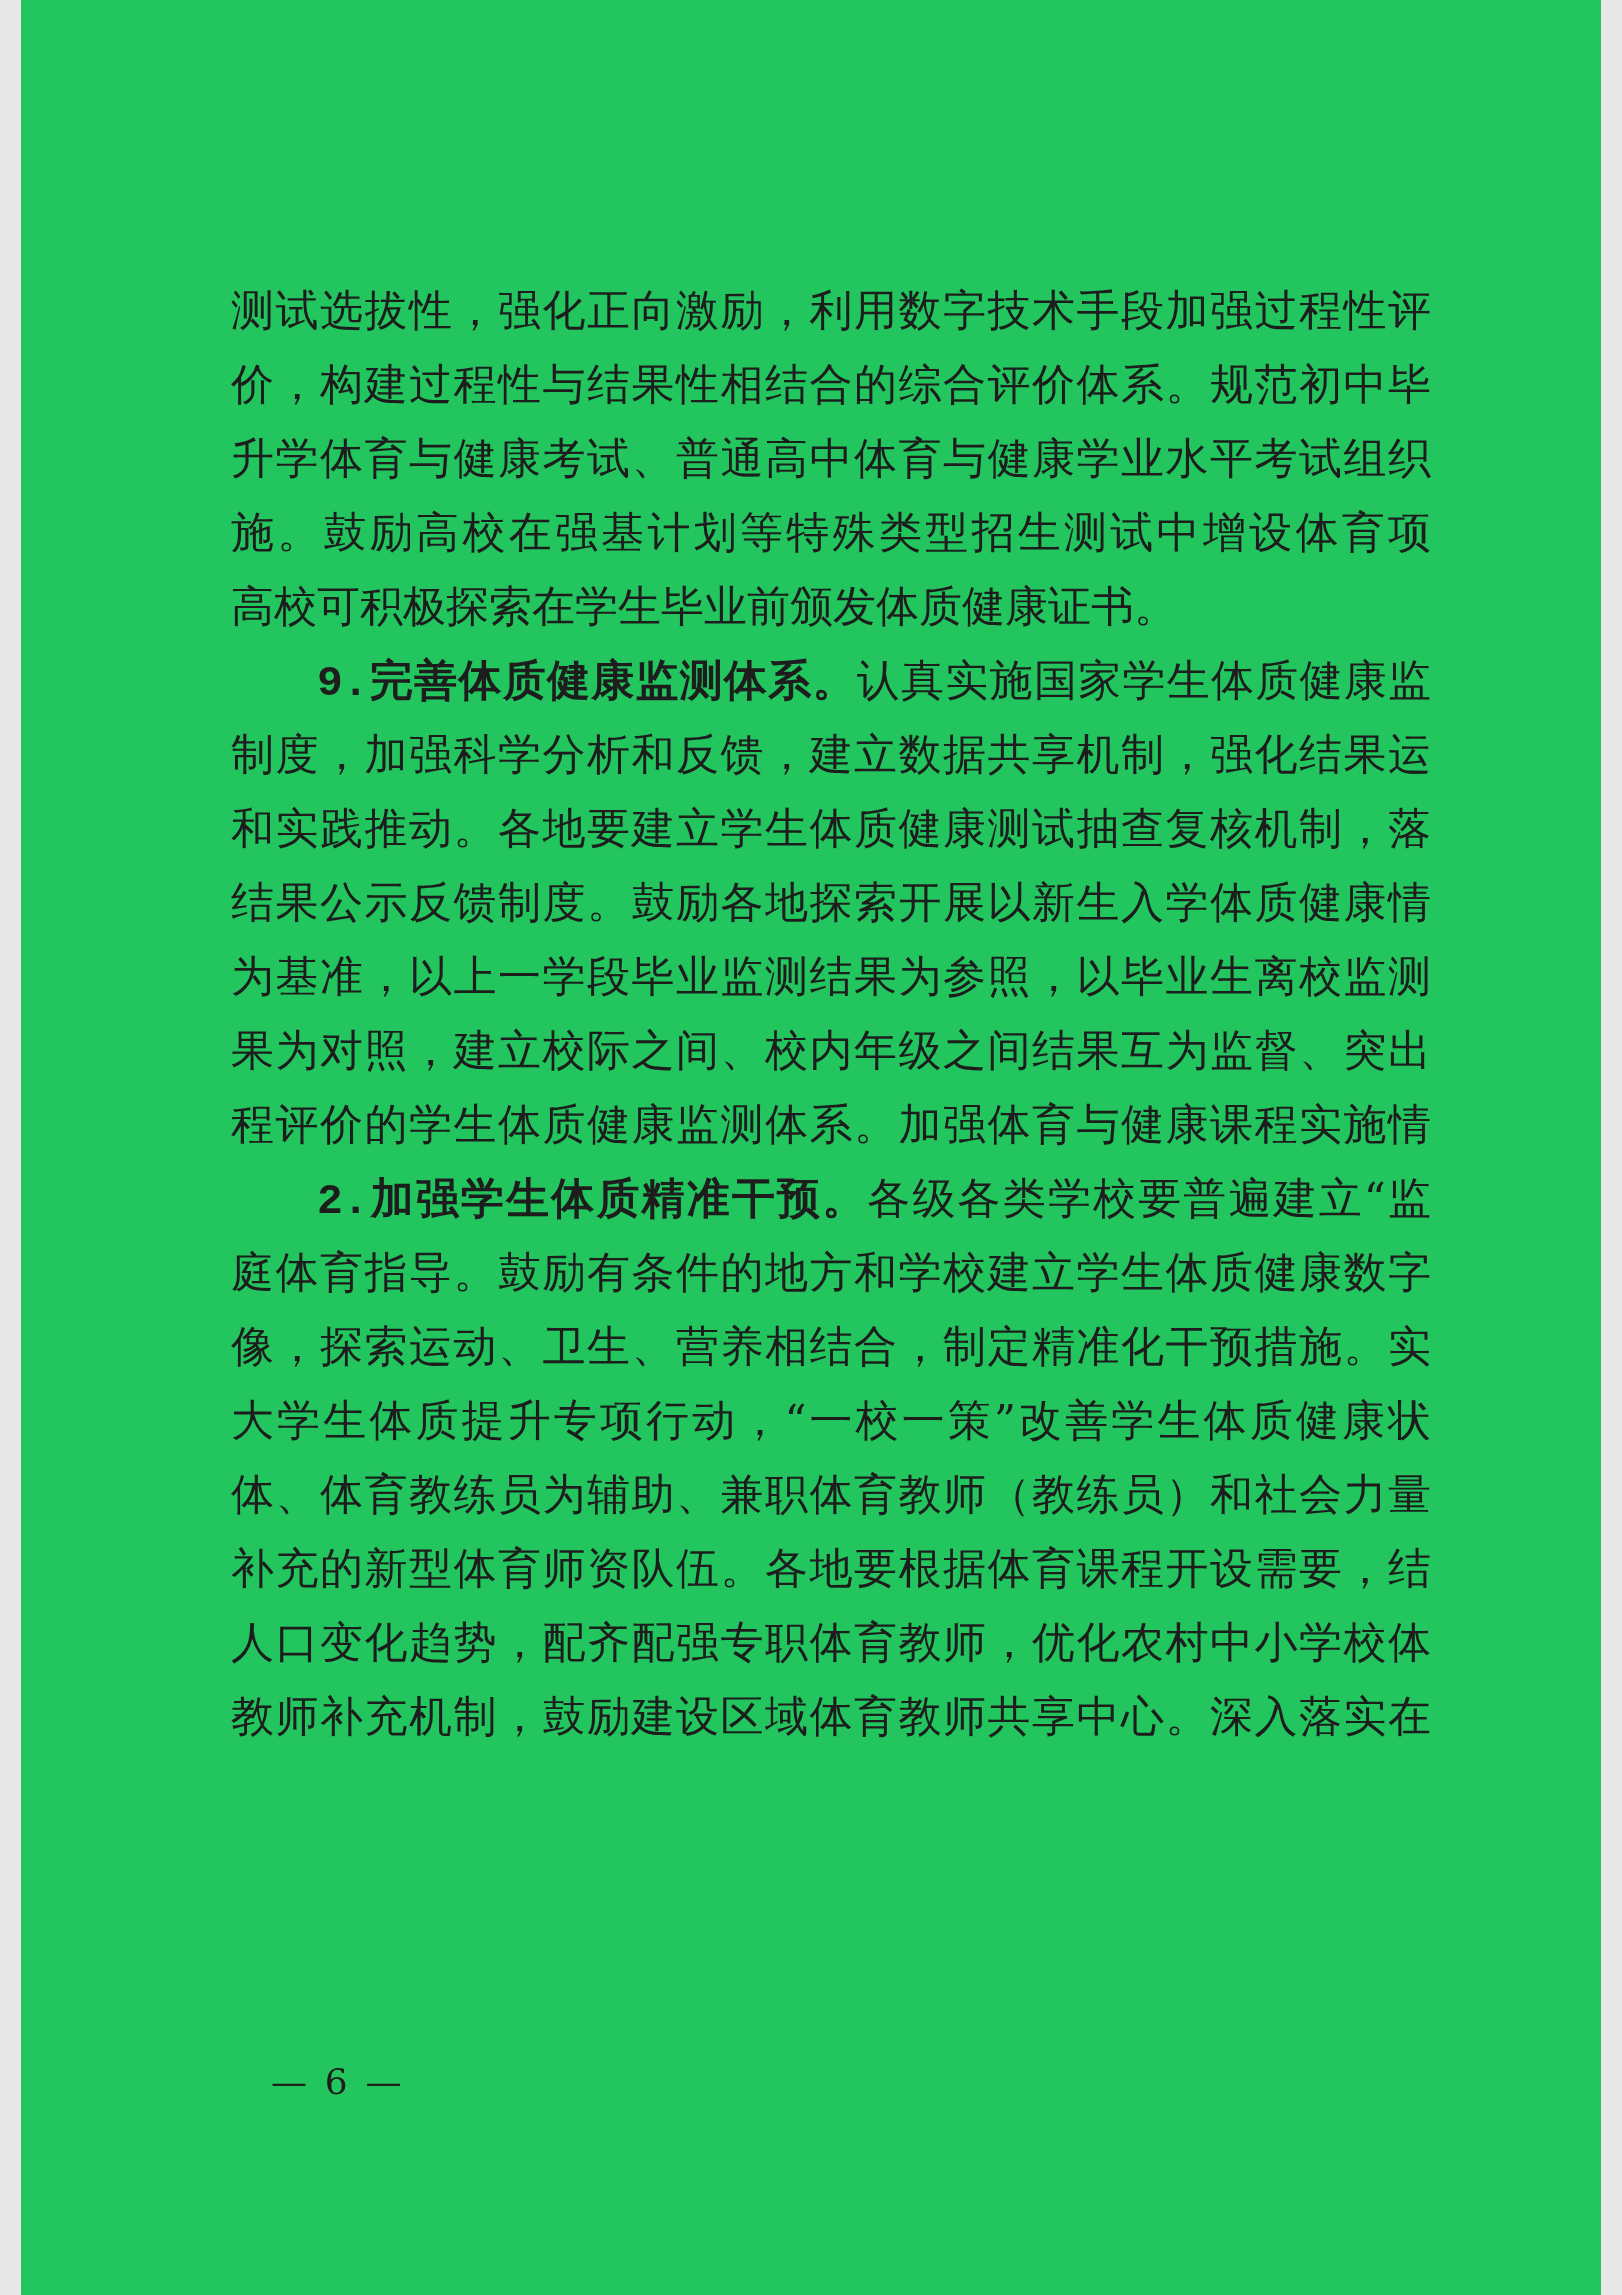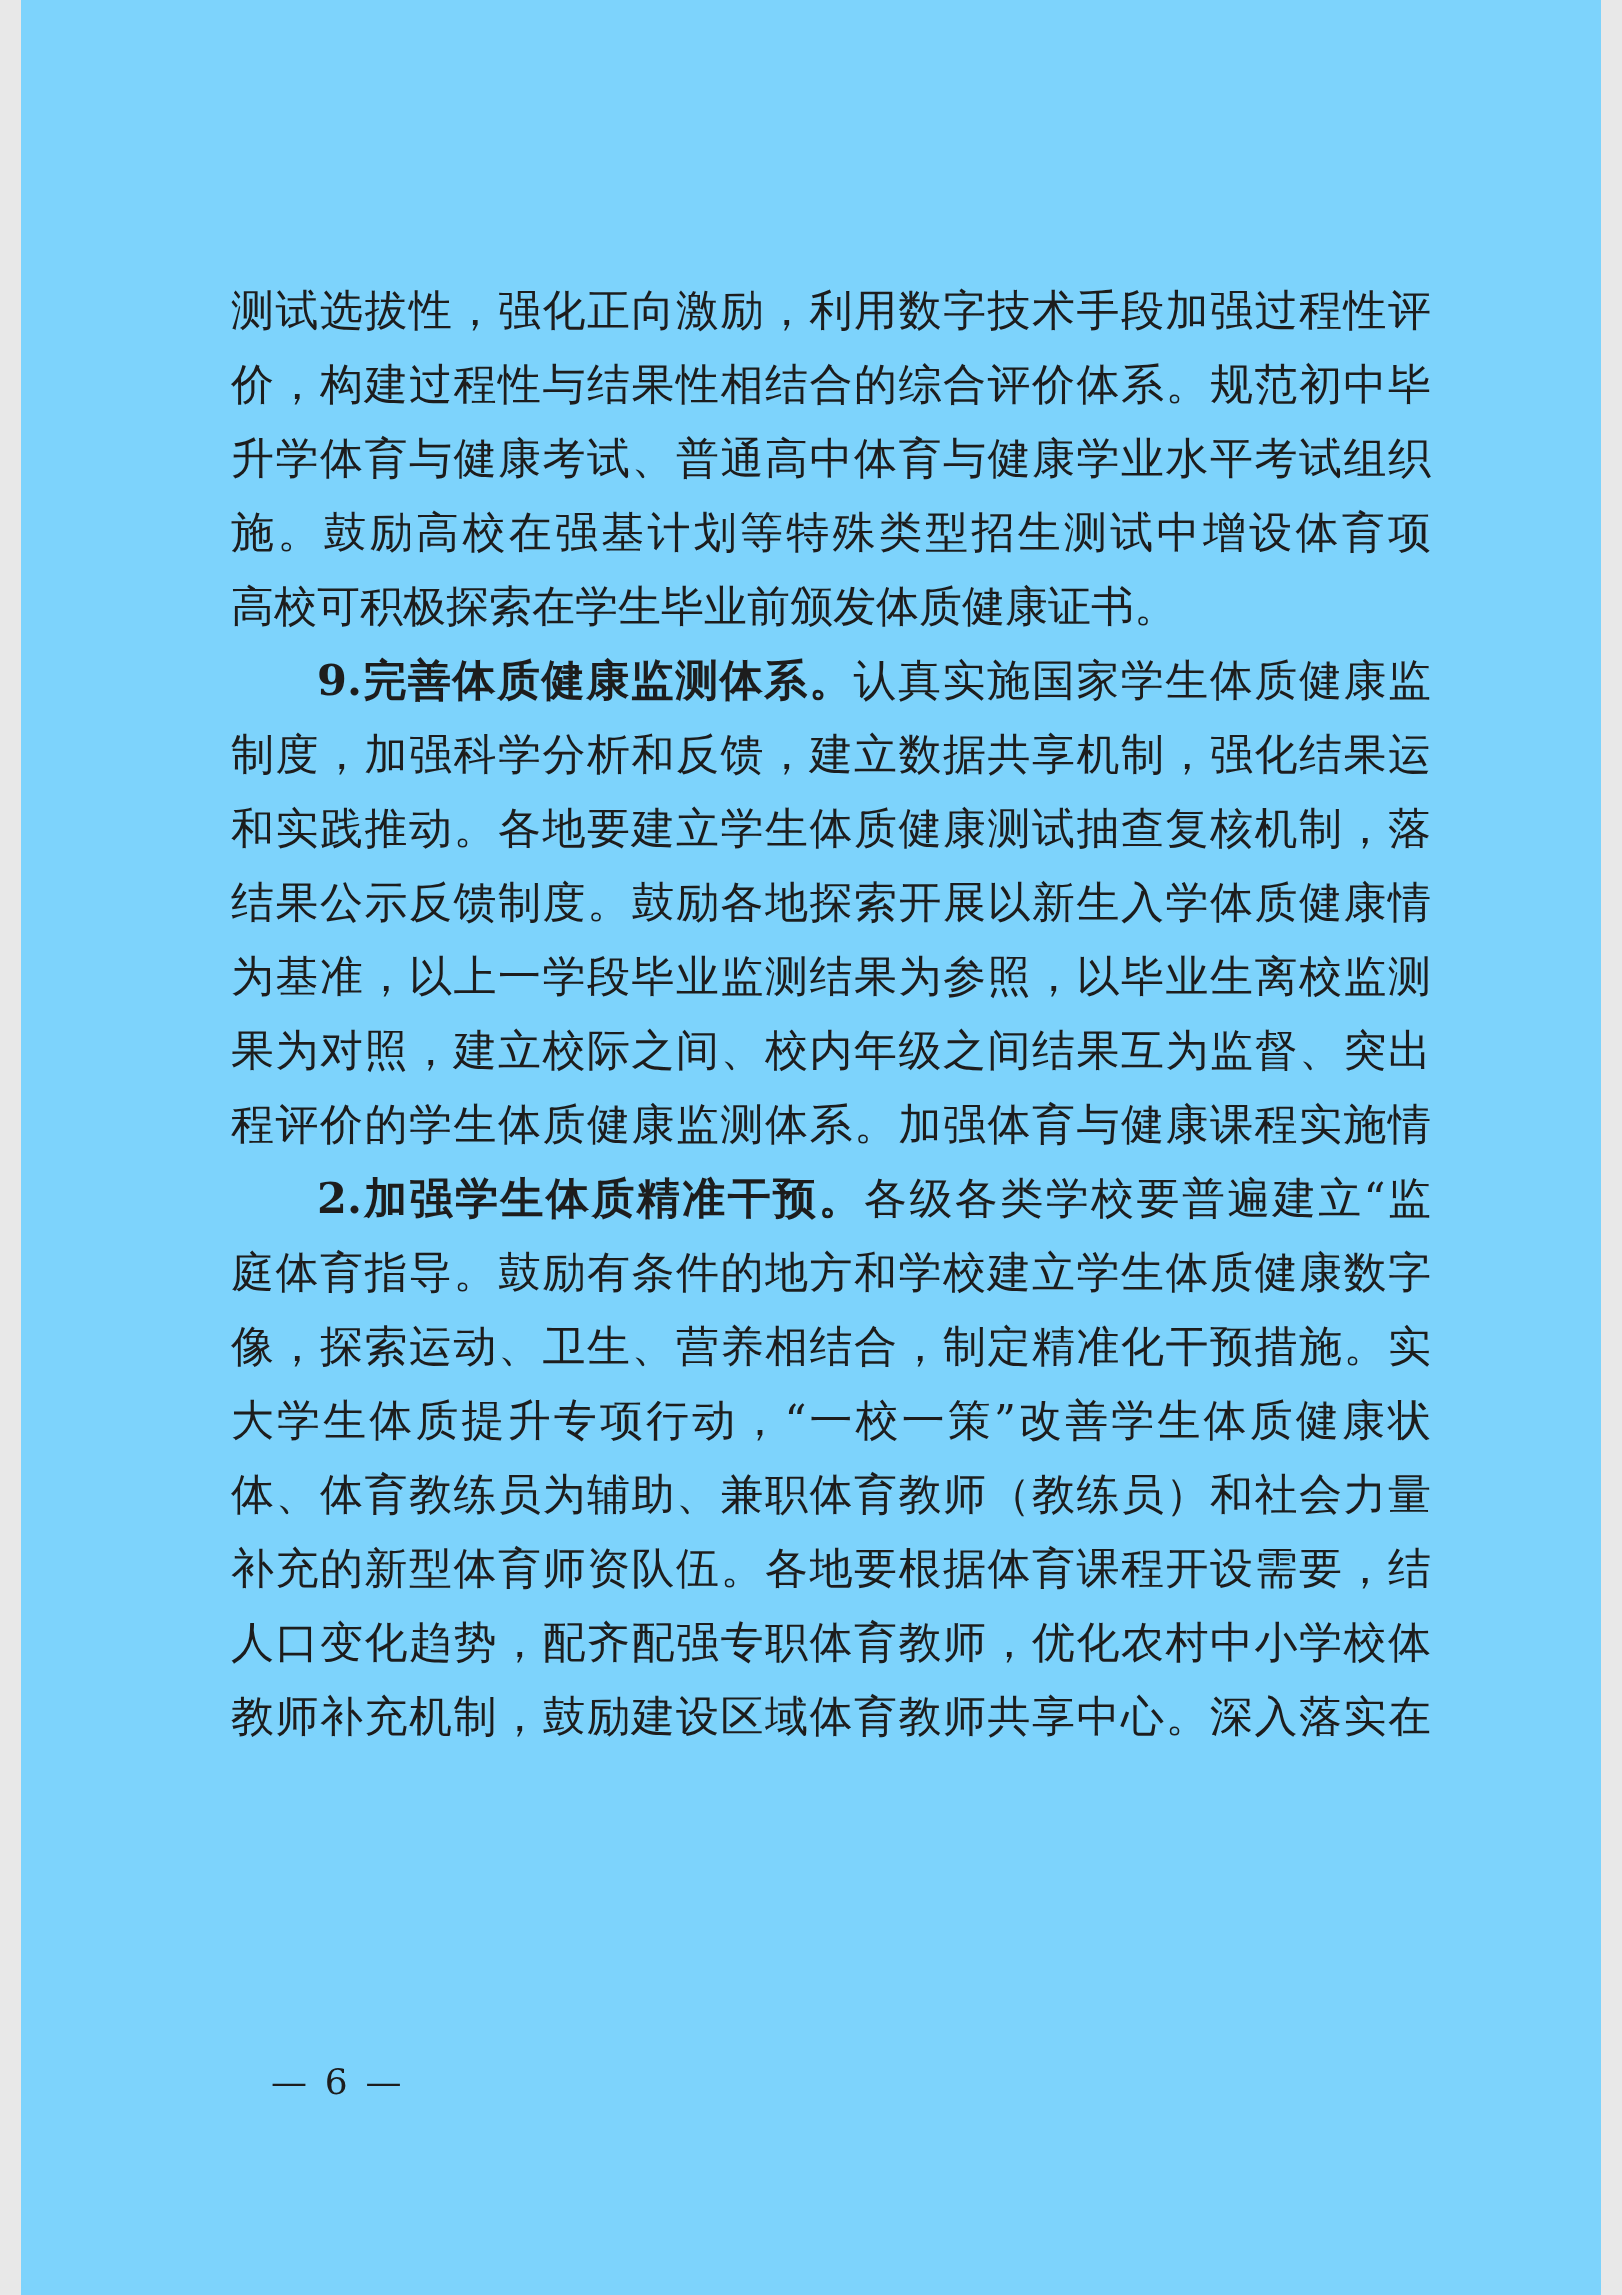--- a/index.html
+++ b/index.html
@@ -1,42 +1,42 @@
 <!DOCTYPE html>
 <html style="font-size:12.7px"><head>
 <meta charset="utf-8">
 <style>
   html, body { margin: 0; padding: 0; background: #e8e8e8; }
   .page {
     position: relative;
     width: 1580px;
     height: 2295px;
     margin: 0 auto;
-    background: #7dd3fc;
+    background: #22c55e;
     color: #1d1d1d;
     font-family: "DejaVu Serif", "Liberation Serif", serif;
     overflow: hidden;
   }
   .text-block {
     position: absolute;
     left: 210px;
     top: 273px;
     width: 1200px;
   }
   .line {
     height: 74px;
     line-height: 74px;
     font-size: 43px;
     overflow: hidden;
     letter-spacing: 0;
   }
   .line.justify { text-align: justify; text-align-last: justify; }
   .line.left { text-align: center; text-align-last: left; }
   .line.indent { text-indent: 86px; }
-  .line .lead { font-weight: bold; }
+  .line .lead { font-weight: bold; font-family: Liberation Mono, monospace; }
   .line.kaiti { font-style: normal; }
   .footer {
     position: absolute;
     left: 250px;
     top: 2061px;
     font-size: 36px;
     line-height: 41px;
     letter-spacing: 3.2px;
     color: #1d1d1d;
   }

